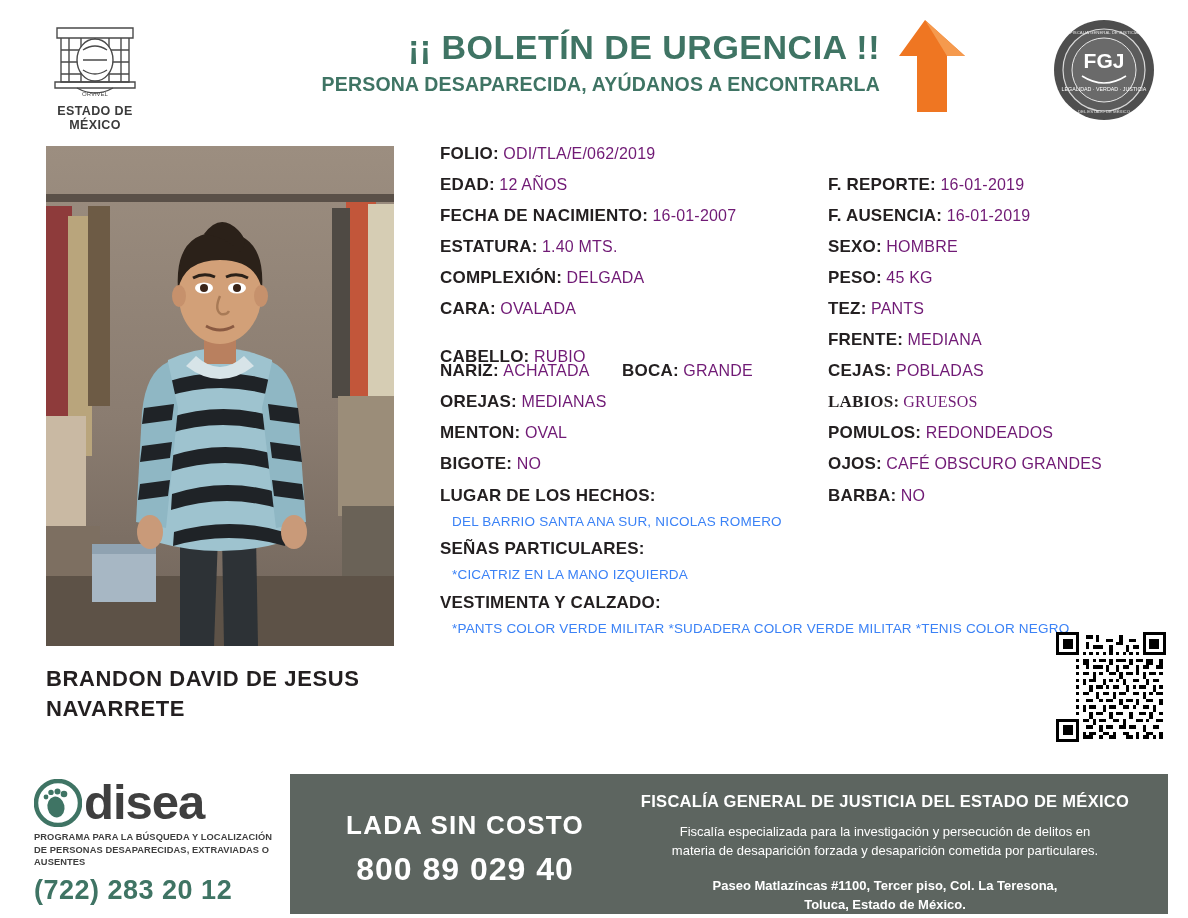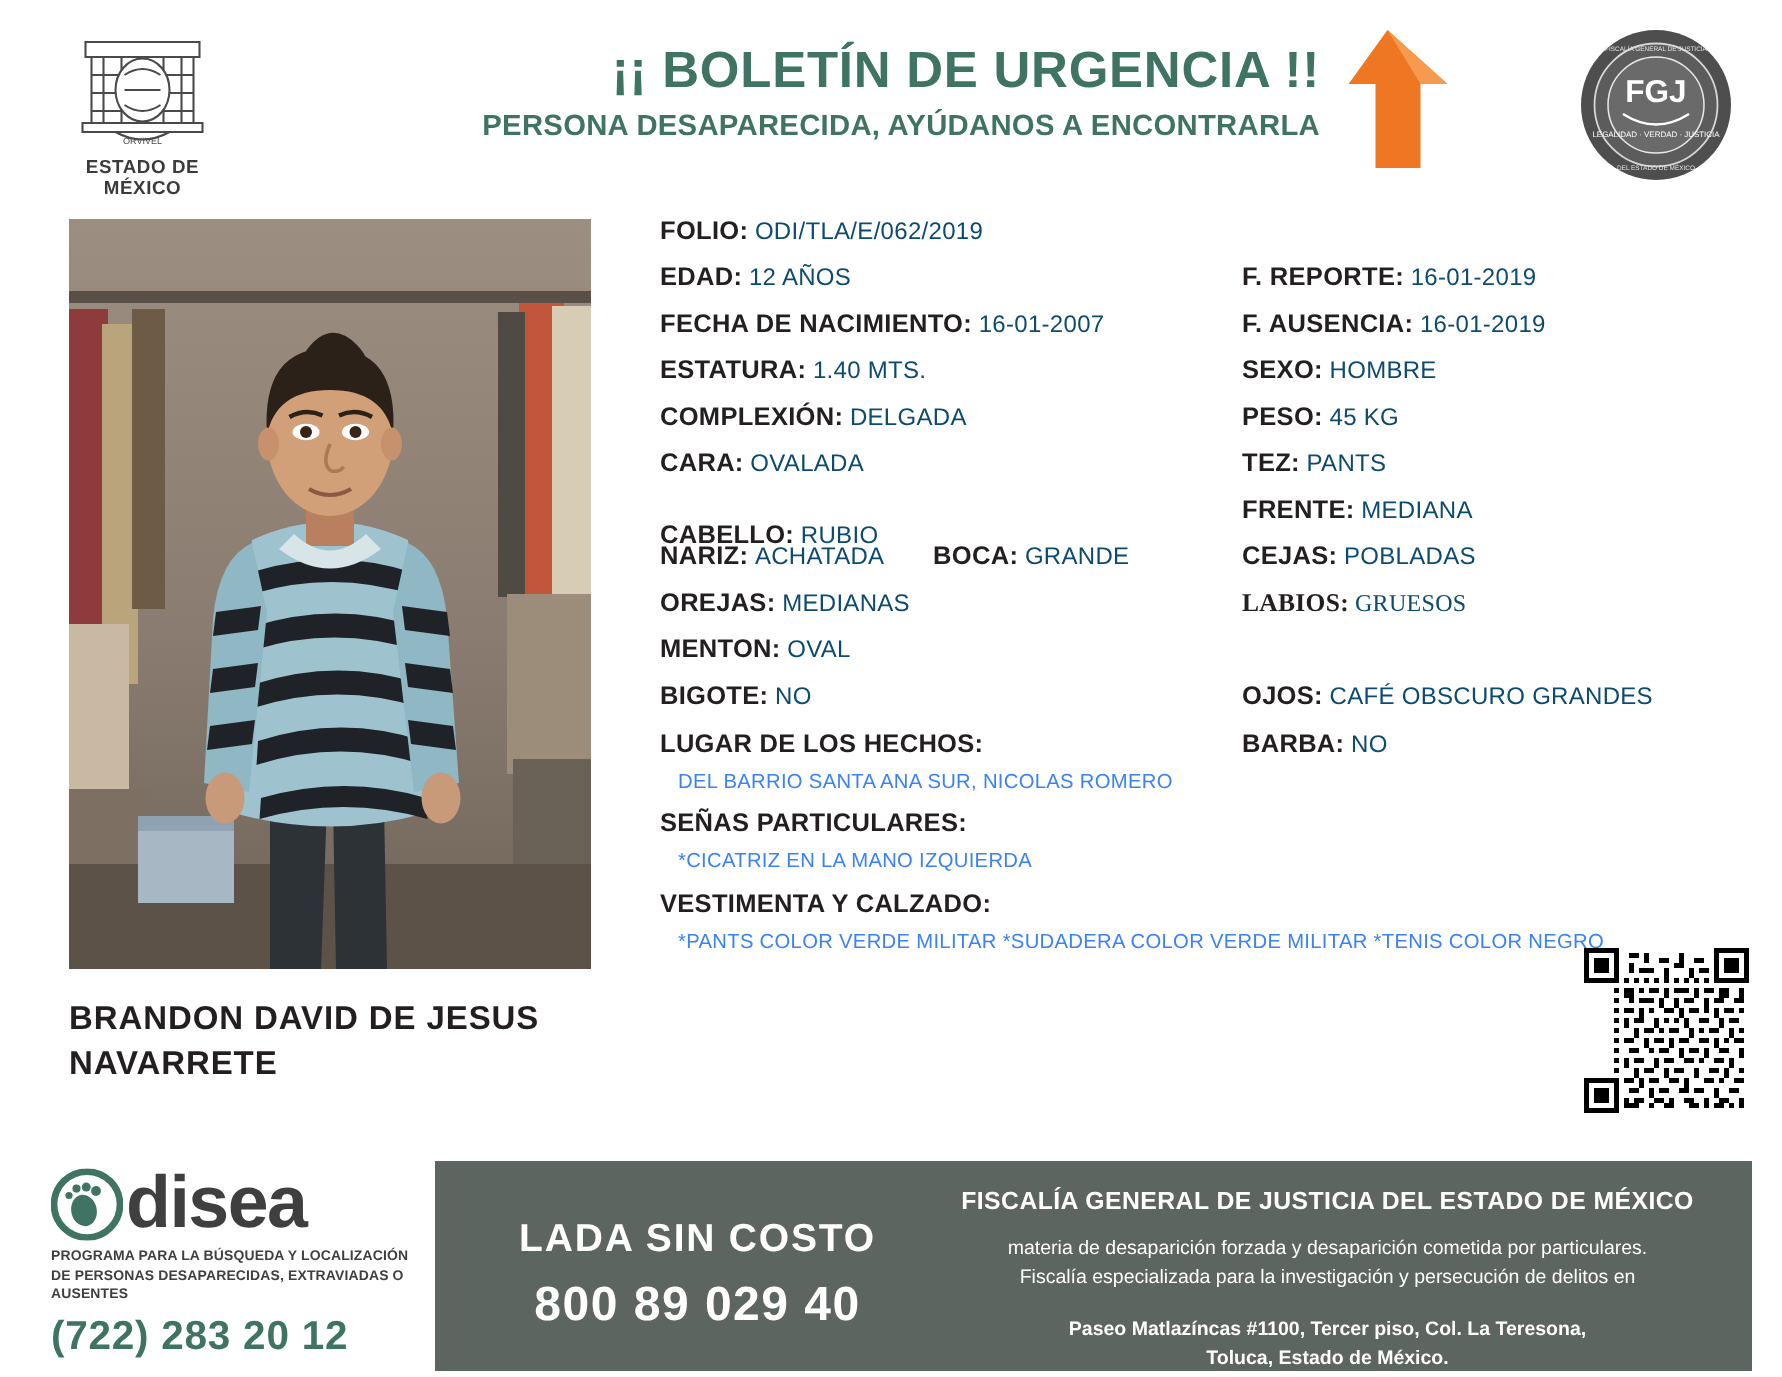--- a/index.html
+++ b/index.html
@@ -121,21 +121,21 @@
   .row { position: absolute; white-space: nowrap; }
   .lbl {
     font-size: 17px;
     font-weight: bold;
     color: #231f20;
     letter-spacing: 0.2px;
   }
   .val {
     font-size: 16px;
     font-weight: normal;
-    color: #0c4a6e;
+    color: #701a75;
     letter-spacing: 0.2px;
   }
   .sub-val {
     font-size: 13.5px;
     color: #3b82f6;
     letter-spacing: 0.2px;
     white-space: nowrap;
   }
   .col-left { left: 0; }
   .col-right { left: 388px; }
@@ -469,20 +469,24 @@
       <span class="lbl">FRENTE:</span>
       <span class="val">MEDIANA</span>
     </div>
     <div class="row col-right" style="top:223px;">
       <span class="lbl">CEJAS:</span>
       <span class="val">POBLADAS</span>
     </div>
     <div class="row col-right" style="top:254px;font-family:Liberation Serif, serif;">
       <span class="lbl">LABIOS:</span>
       <span class="val">GRUESOS</span>
+    </div>
+    <div class="row col-right" style="top:285px;">
+      <span class="lbl">POMULOS:</span>
+      <span class="val">REDONDEADOS</span>
     </div>
     <div class="row col-right" style="top:316px;">
       <span class="lbl">OJOS:</span>
       <span class="val">CAFÉ OBSCURO GRANDES</span>
     </div>
     <div class="row col-right" style="top:348px;">
       <span class="lbl">BARBA:</span>
       <span class="val">NO</span>
     </div>
   </div>
@@ -547,22 +551,22 @@
     </div>
 
     <div class="gray-panel">
       <div class="lada">
         <div class="lada-l1">LADA SIN COSTO</div>
         <div class="lada-l2">800 89 029 40</div>
       </div>
       <div class="fgj-block">
         <div class="fgj-title">FISCALÍA GENERAL DE JUSTICIA DEL ESTADO DE MÉXICO</div>
         <div class="fgj-desc">
+          <div>Fiscalía especializada para la investigación y persecución de delitos en</div>
           <div>materia de desaparición forzada y desaparición cometida por particulares.</div>
-          <div>Fiscalía especializada para la investigación y persecución de delitos en</div>
         </div>
         <div class="fgj-addr">
           <div>Paseo Matlazíncas #1100, Tercer piso, Col. La Teresona,</div>
           <div>Toluca, Estado de México.</div>
         </div>
       </div>
     </div>
   </div>
 
 </div>

